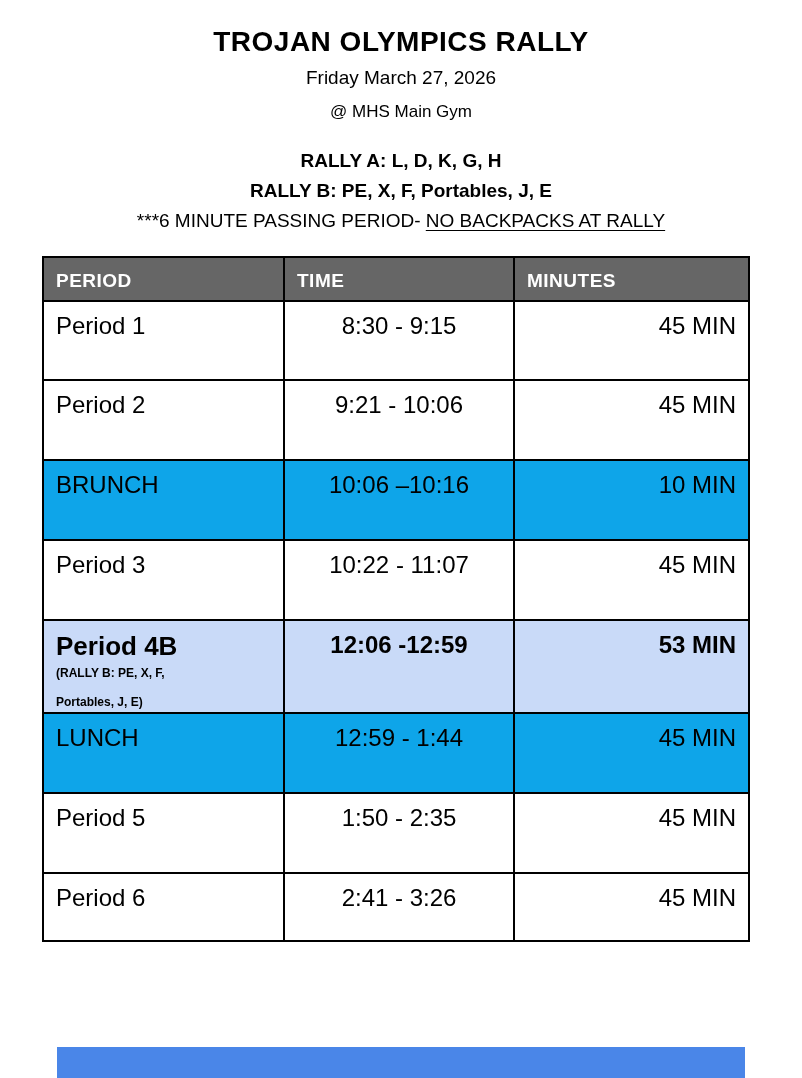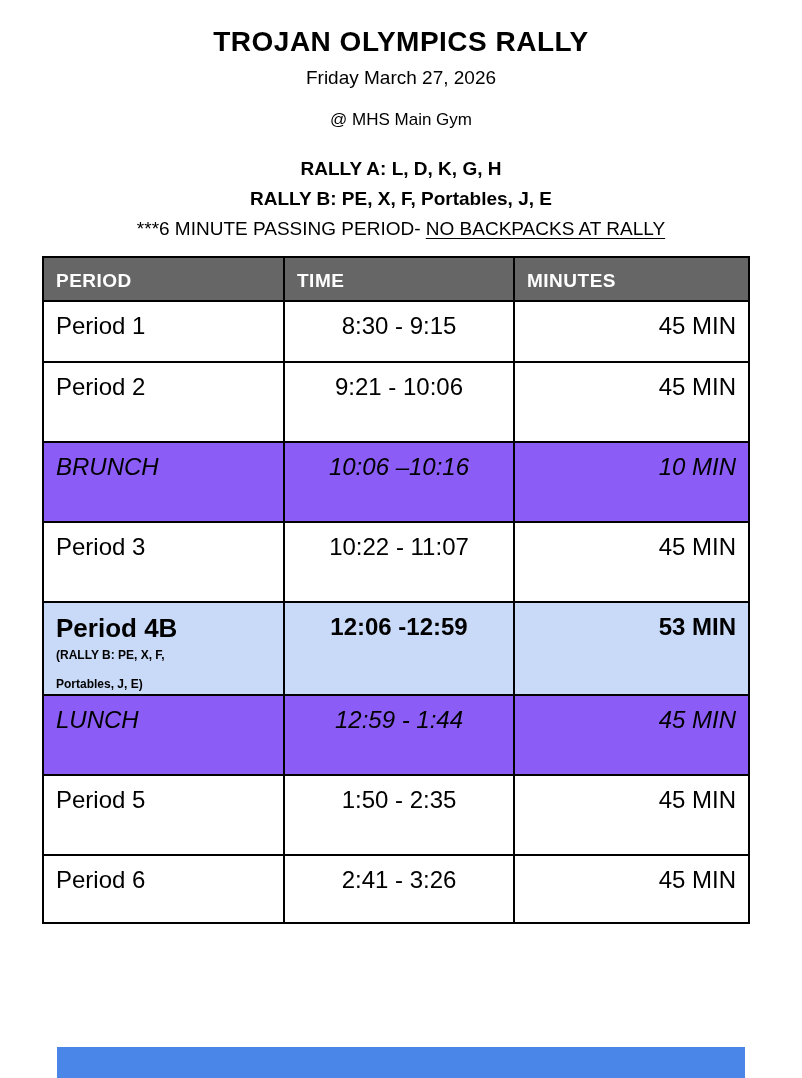--- a/index.html
+++ b/index.html
@@ -7,21 +7,21 @@
     width: 802px; height: 1078px;
     background: #ffffff;
     font-family: "Liberation Sans", sans-serif;
     color: #000000;
     overflow: hidden;
     position: relative;
   }
   .header { text-align: center; padding-top: 26px; }
   .title { font-size: 28px; font-weight: 700; letter-spacing: 0.5px; }
   .date  { font-size: 19px; margin-top: 9px; }
-  .loc   { font-size: 17px; margin-top: 21px; }
+  .loc   { font-size: 17px; margin-top: 13px; }
   .rally-block { text-align: center; margin-top: 28px; }
   .rally-line { font-size: 19px; font-weight: 700; margin-top: 8px; }
   .note-line  { font-size: 19px; font-weight: 400; margin-top: 8px; }
   .note-underline { text-decoration: underline; text-underline-offset: 3px; }
 
   table.schedule {
     position: absolute;
     left: 42px; top: 256px;
     width: 706px;
     border-collapse: collapse;
@@ -43,26 +43,26 @@
     text-align: left;
     height: 44px;
     padding: 12px 0 0 12px;
     letter-spacing: 0.5px;
   }
   .schedule tbody td { font-size: 24px; padding-top: 10px; }
   .schedule td.period-cell  { text-align: left;  padding-left: 12px; padding-right: 6px; }
   .schedule td.time-cell    { text-align: center; }
   .schedule td.minutes-cell { text-align: right; padding-right: 12px; }
 
-  tr.h79  td { height: 61px; }
+  tr.h79  td { height: 79px; }
   tr.h80  td { height: 80px; }
   tr.h85  td { height: 85px; }
   tr.h68  td { height: 68px; }
 
-  tr.row-yellow td { background: #8b5cf6; font-style: italic; }
+  tr.row-yellow td { background: #0ea5e9; }
   tr.row-blue td   { background: #c9daf8; font-weight: 700; }
   tr.row-blue .period-name { font-size: 26px; }
 
   .sub-line {
     display: block;
     font-size: 12px;
     font-weight: 700;
     line-height: 1.45;
     margin-top: 3px;
   }

